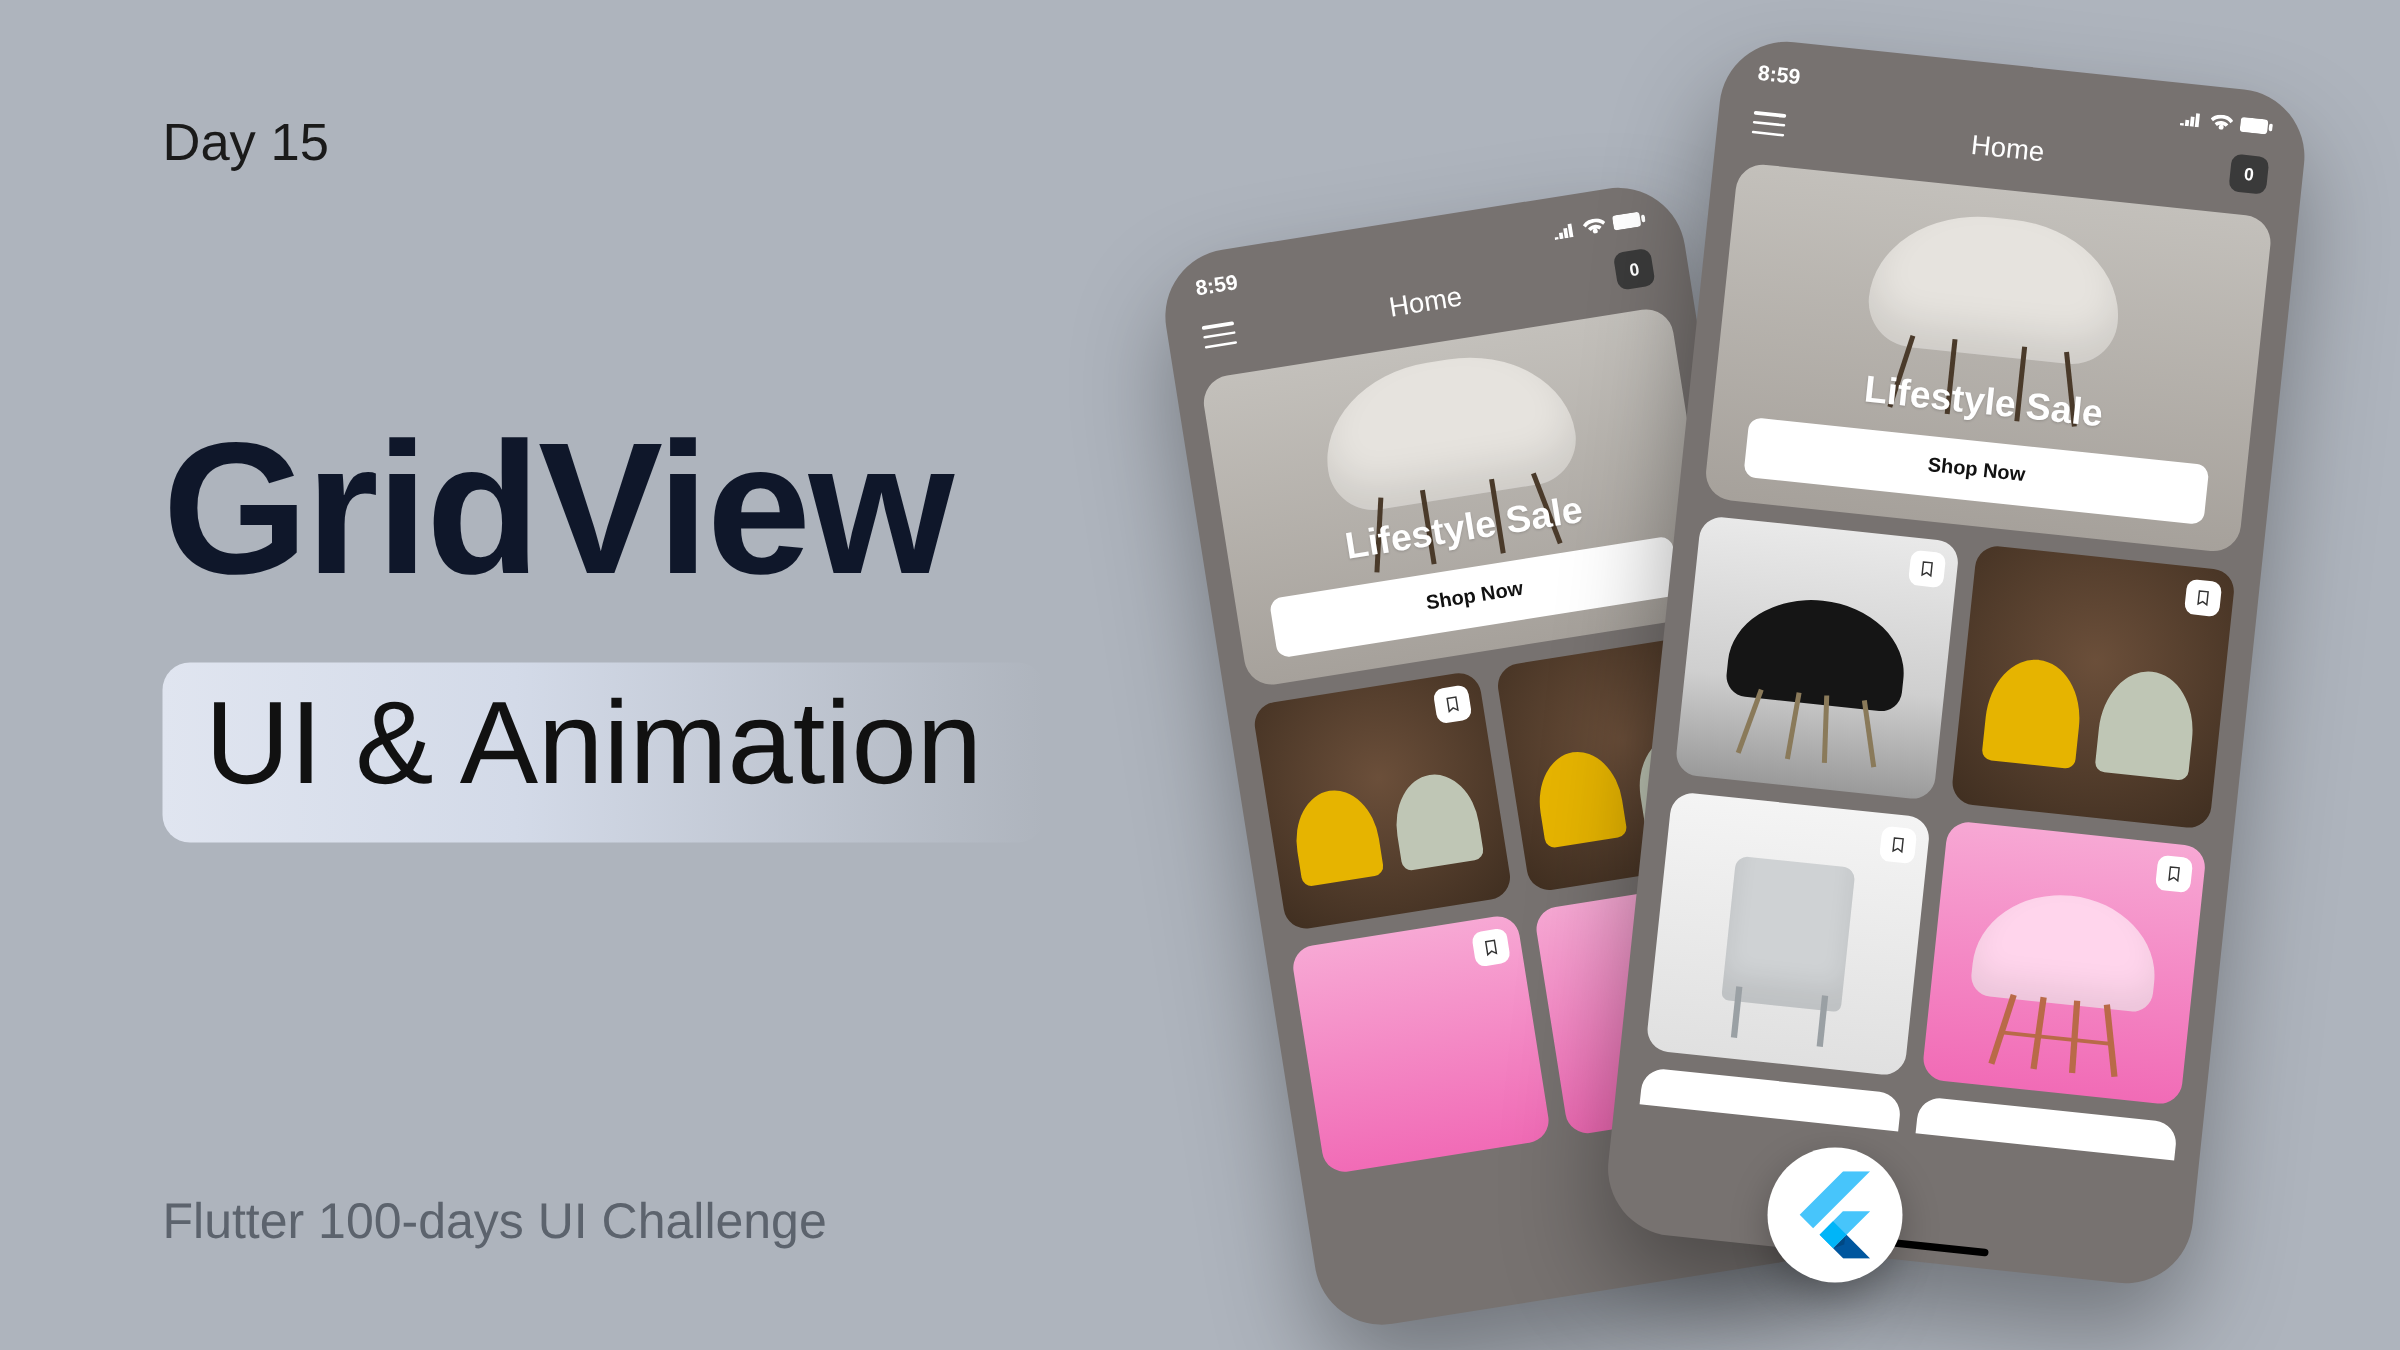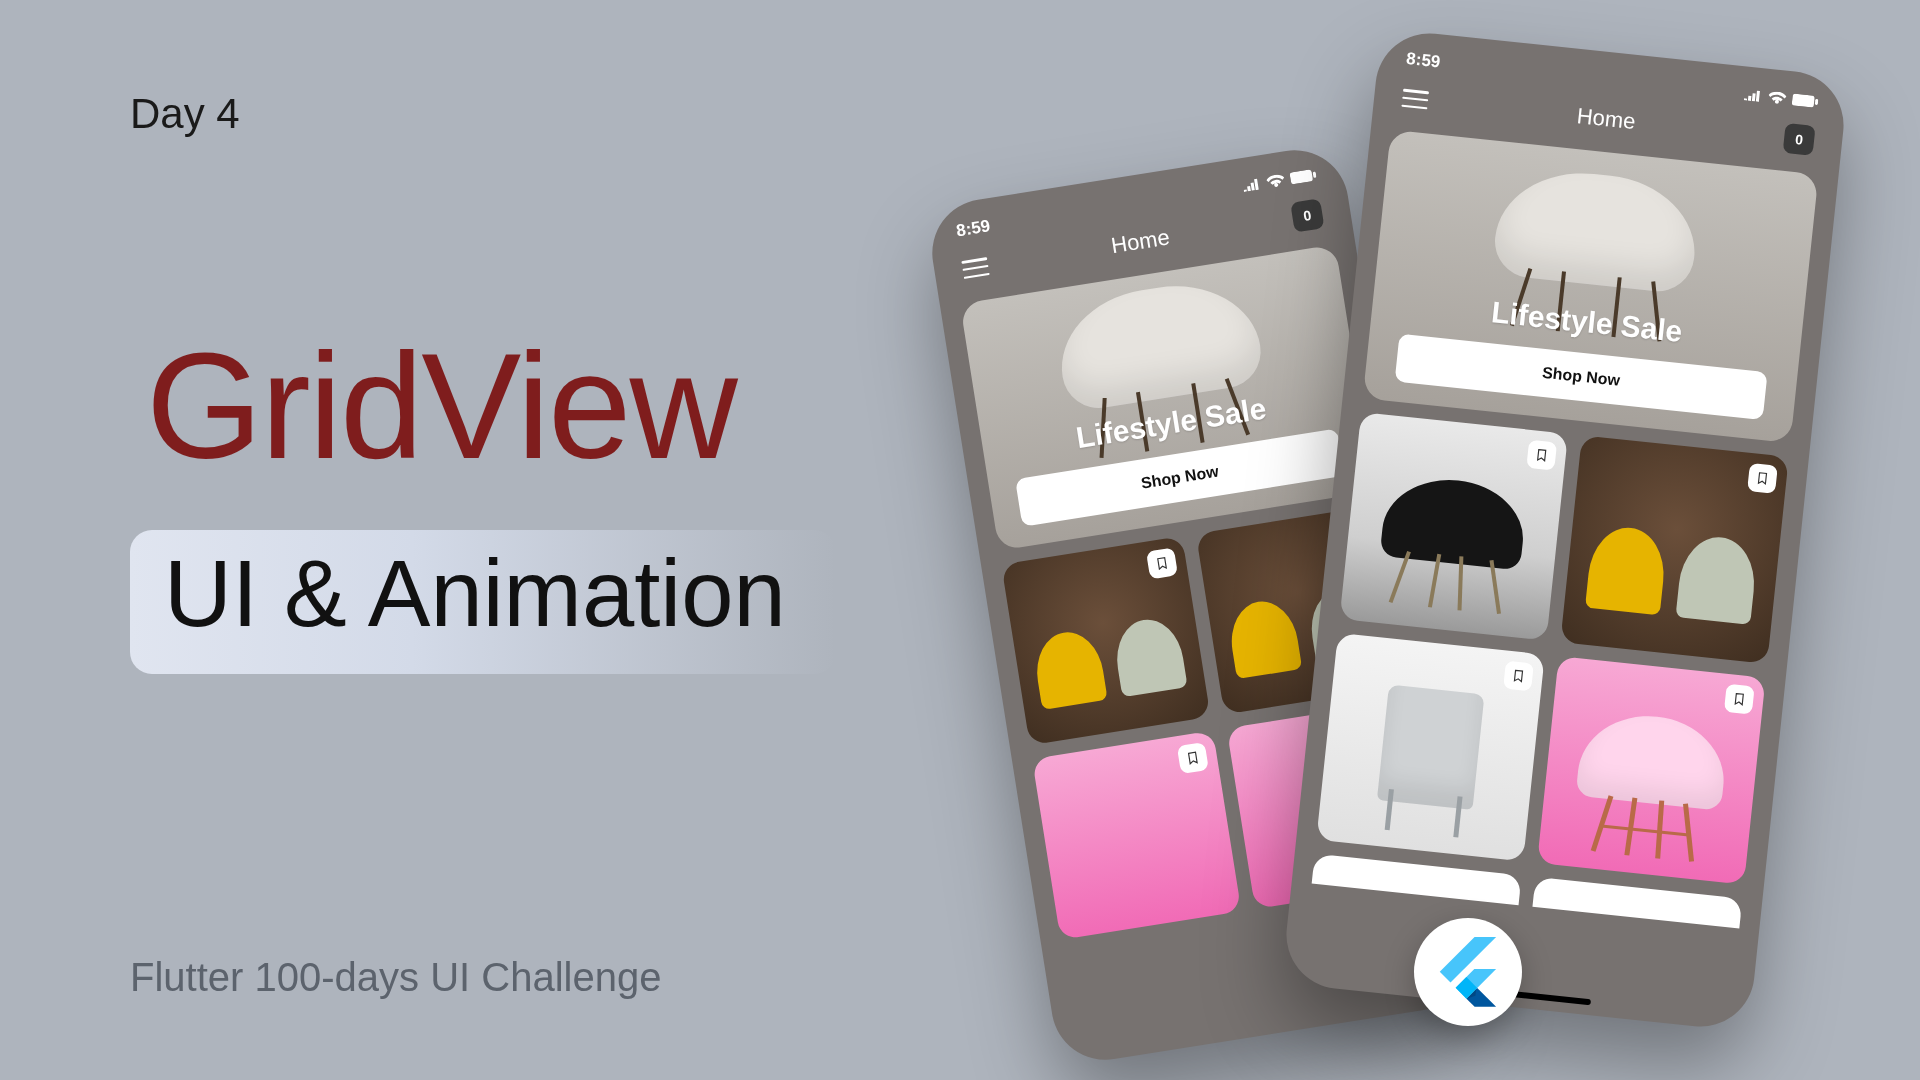--- a/index.html
+++ b/index.html
@@ -11,22 +11,22 @@
   }
 
   
   .day-label {
     position: absolute;
     left: 130px; top: 90px;
     font-size: 42px; font-weight: 400; color: #1a1a1a;
   }
   .headline {
     position: absolute;
-    left: 146px; top: 320px;
-    font-size: 150px; font-weight: 400; color: #7f1d1d;
+    left: 130px; top: 320px;
+    font-size: 150px; font-weight: 700; color: #0f172a;
     letter-spacing: -2px;
   }
   .subpill {
     position: absolute;
     left: 130px; top: 530px;
     background: linear-gradient(90deg, #e0e5f0 0%, #d3dae8 40%, rgba(211,218,232,0) 100%);
     border-radius: 22px;
     padding: 10px 50px 26px 34px;
     font-size: 94px; font-weight: 400; color: #111;
   }
@@ -204,21 +204,21 @@
     left: 41%; bottom: -6px;
     width:108px; height:108px; border-radius:50%;
     background:#fff; display:flex; align-items:center; justify-content:center;
     box-shadow: 0 10px 30px rgba(0,0,0,0.25);
     z-index: 5;
   }
 </style>
 </head>
 <body>
 
-<div class="day-label">Day 4</div>
+<div class="day-label">Day 15</div>
 <div class="headline">GridView</div>
 <div class="subpill">UI &amp; Animation</div>
 <div class="footer-label">Flutter 100-days UI Challenge</div>
 
 <div class="phones">
 
   <div class="phone back">
     <div class="statusbar">
       <span>8:59</span>
       <span class="status-right">

